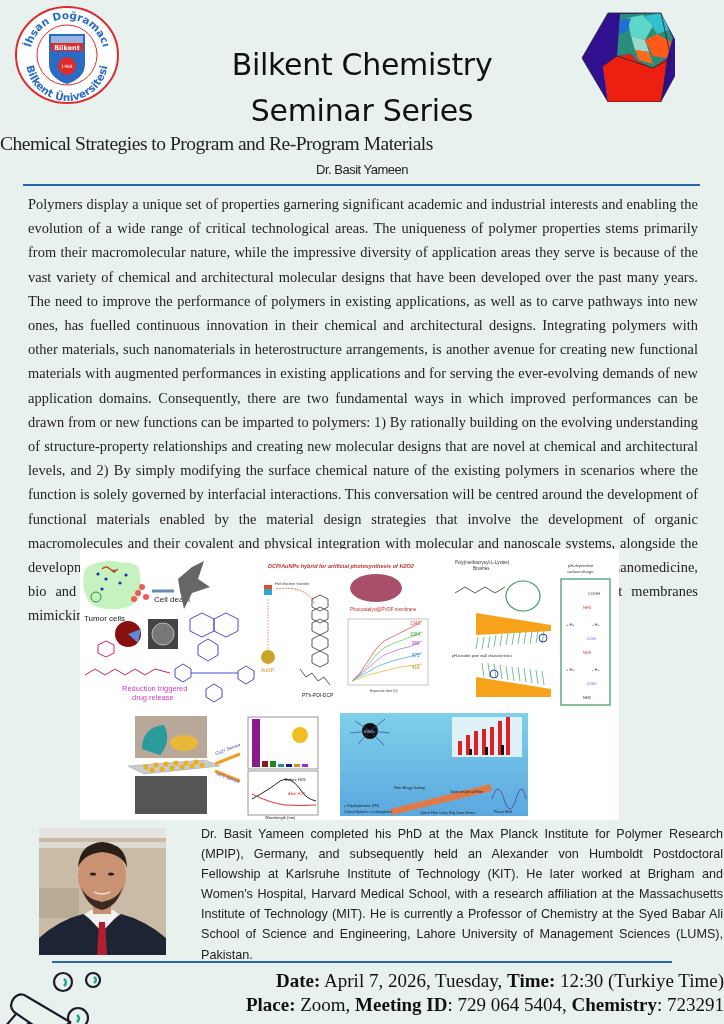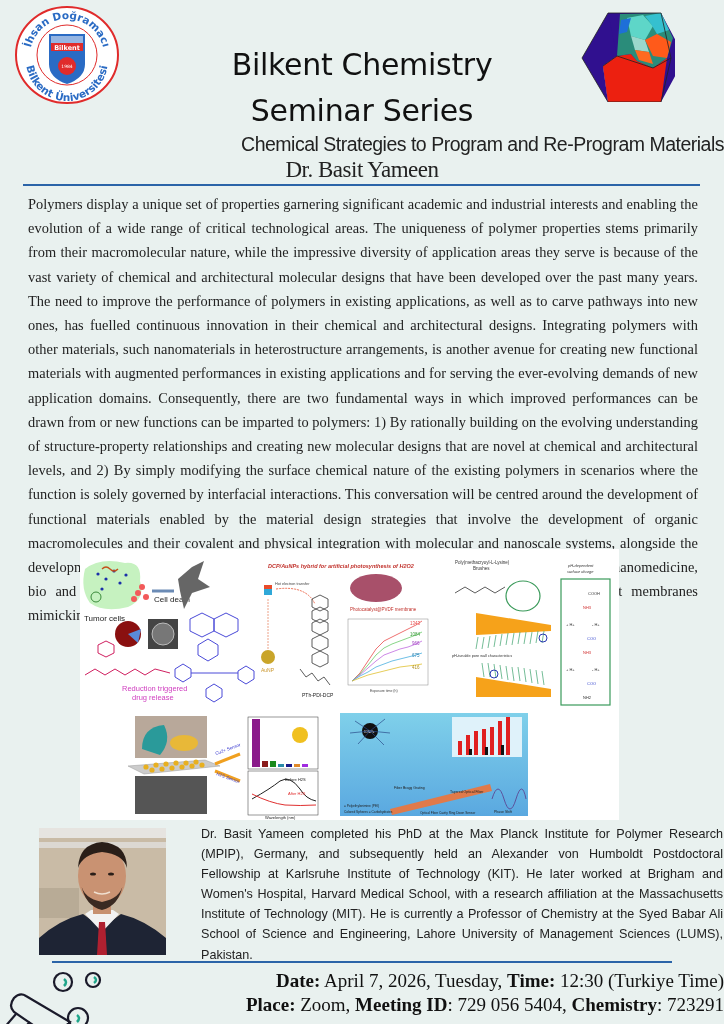--- a/index.html
+++ b/index.html
@@ -4,24 +4,24 @@
 <style>
   * { box-sizing: border-box; margin: 0; padding: 0; }
   html, body { width: 724px; height: 1024px; overflow: hidden; }
   body { background: #e9f1ef; position: relative; font-family: "DejaVu Serif", serif; color: #222; }
 
   .logo-left { position: absolute; left: 14px; top: 4px; width: 106px; height: 100px; }
   .logo-right { position: absolute; left: 565px; top: 6px; width: 110px; height: 96px; }
 
   .title { position: absolute; left: 0; right: 0; top: 42px; text-align: center;
            font-family: "DejaVu Sans", sans-serif; font-size: 30px; line-height: 46px; color: #111; letter-spacing: -0.3px; }
-  .subtitle { position: absolute; left: 0; right: 0; top: 131px; text-align: right;
-              font-family: Liberation Sans, sans-serif; font-size: 19.5px; line-height: 26px; color: #222; letter-spacing: -0.5px; }
+  .subtitle { position: absolute; left: 0; right: 0; top: 131px; text-align: left;
+              font-family: Liberation Serif, serif; font-size: 19.5px; line-height: 26px; color: #222; letter-spacing: -0.5px; }
   .speaker { position: absolute; left: 0; right: 0; top: 157px; text-align: center;
-             font-family: Liberation Serif, serif; font-size: 23px; line-height: 26px; color: #222; letter-spacing: -0.5px; }
+             font-family: Liberation Sans, sans-serif; font-size: 13px; line-height: 26px; color: #222; letter-spacing: -0.5px; }
 
   .rule { position: absolute; height: 2px; background: #2b64a8; }
   .rule.top { left: 23px; width: 677px; top: 184px; }
   .rule.bottom { left: 52px; width: 620px; top: 961px; }
 
   .abstract { position: absolute; left: 28px; width: 670px; top: 192px;
               font-family: "Liberation Serif", serif; font-size: 14.4px; line-height: 24.2px;
               text-align: justify; color: #222; letter-spacing: 0.05px; }
 
   .figure { position: absolute; left: 80px; top: 549px; width: 539px; height: 271px; background: #fff; }
@@ -345,14 +345,14 @@
     <path d="M 77 47 Q 81 50 77 54" stroke="#1fa58a" stroke-width="2.5" fill="none"></path>
     <line x1="16" y1="46" x2="4" y2="60" stroke="#1a1a2a" stroke-width="2.2"></line>
     <line x1="30" y1="54" x2="20" y2="64" stroke="#1a1a2a" stroke-width="2.2"></line>
   </svg>
 </div>
 
 <div class="event l1">
   <b>Date:</b><span> April 7, 2026, Tuesday, </span><b>Time:</b><span> 12:30 (Turkiye Time)</span>
 </div>
 <div class="event l2">
-  <b>Place:</b><span> Zoom, </span><b>Meeting ID</b><span>: 729 056 5404, </span><b>Chemistry</b><span>: 723291</span>
+  <b>Place:</b><span> Zoom, </span><b>Meeting ID</b><span>: 729 064 5404, </span><b>Chemistry</b><span>: 723291</span>
 </div>
 
 </body></html>

